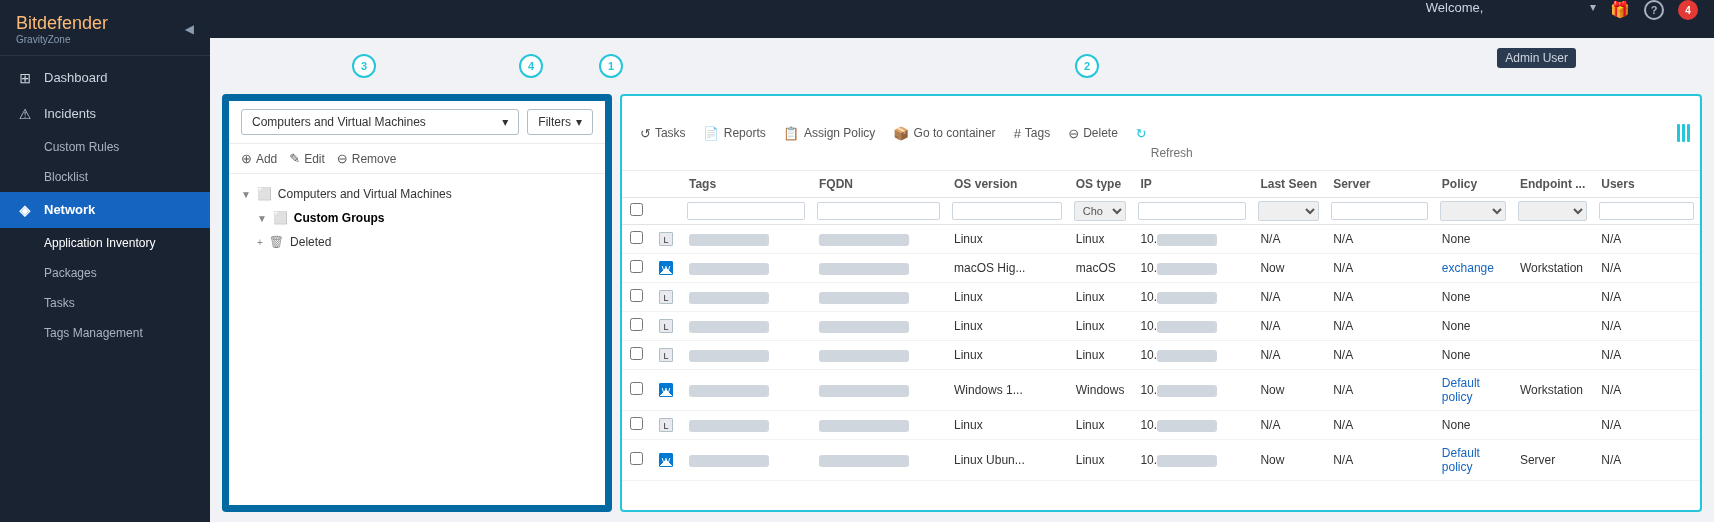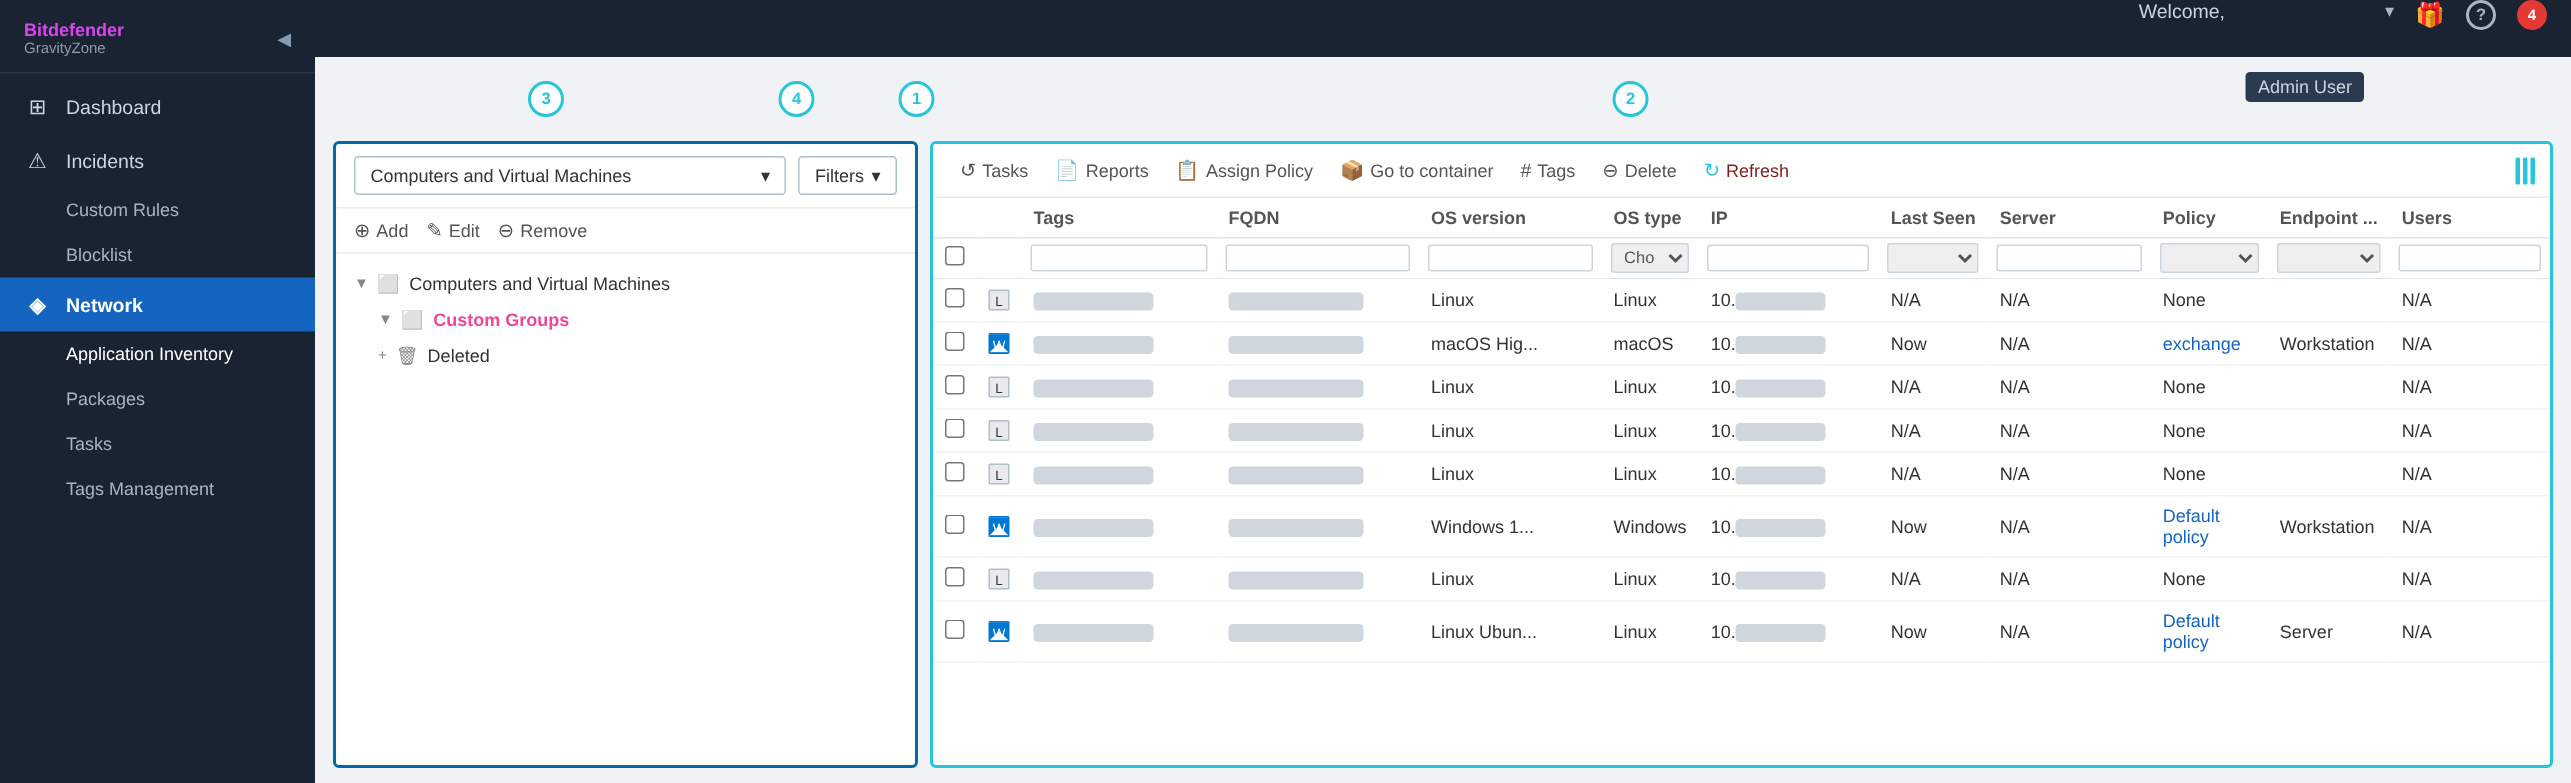--- a/index.html
+++ b/index.html
@@ -16,21 +16,21 @@
       height: 522px;
       overflow: hidden;
     }
     .sidebar-logo {
       padding: 14px 16px 10px;
       border-bottom: 1px solid #2a3545;
       display: flex;
       align-items: center;
       justify-content: space-between;
     }
-    .logo-text { color: #d946ef; font-size: 12px; font-weight: 700; line-height: 1.1; }
+    .logo-text { color: #fdba74; font-size: 18px; font-weight: 400; line-height: 1.1; }
     .logo-sub { color: #8a9bb0; font-size: 10px; }
     .collapse-btn { color: #8a9bb0; cursor: pointer; font-size: 12px; }
     .sidebar-nav { flex: 1; overflow-y: auto; padding-top: 4px; }
     .nav-item {
       display: flex; align-items: center; padding: 10px 16px;
       cursor: pointer; color: #cdd5df; font-size: 13px; gap: 10px;
     }
     .nav-item.active { background: #1565c0; color: #fff; font-weight: 600; }
     .nav-item .nav-icon { font-size: 14px; width: 18px; text-align: center; }
     .sub-nav-item {
@@ -99,21 +99,21 @@
       flex: 1;
       gap: 8px;
       overflow: hidden;
     }
 
     
     .left-panel {
       width: 390px;
       min-width: 390px;
       background: #fff;
-      border: 2px solid #0369a1;
+      border: 7px solid #0369a1;
       border-radius: 4px;
       display: flex;
       flex-direction: column;
       overflow: hidden;
     }
     .left-panel-header {
       display: flex;
       align-items: center;
       gap: 8px;
       padding: 8px 12px;
@@ -142,21 +142,21 @@
     }
     .toolbar-btn .icon { font-size: 13px; }
     .tree-area { flex: 1; overflow-y: auto; padding: 8px 0; }
     .tree-item {
       display: flex; align-items: center; gap: 6px;
       padding: 5px 12px; font-size: 12px; color: #333;
     }
     .tree-item .arrow { color: #888; font-size: 10px; }
     .tree-item.level1 { padding-left: 12px; }
     .tree-item.level2 { padding-left: 28px; }
-    .tree-item .custom-label { color: #ec4899; font-weight: 600; cursor: pointer; }
+    .tree-item .custom-label { color: #000000; font-weight: 600; cursor: pointer; }
 
     
     .right-panel {
       flex: 1;
       background: #fff;
       border: 2px solid #26c6da;
       border-radius: 4px;
       display: flex;
       flex-direction: column;
       overflow: hidden;
@@ -342,21 +342,21 @@
           <div class="rt-btn">
             <span class="rt-icon">#</span>
             <span>Tags</span>
           </div>
           <div class="rt-btn">
             <span class="rt-icon">⊖</span>
             <span>Delete</span>
           </div>
           <div class="rt-btn active">
             <span class="rt-icon" style="color:#26c6da;">↻</span>
-            <span style="color:#7f1d1d;">Refresh</span>
+            <span style="color:#737373;margin-top:40px;">Refresh</span>
           </div>
           <div class="rt-spacer"></div>
           <div class="rt-grip">
             <span></span>
             <span></span>
             <span></span>
           </div>
         </div>
 
         <div class="table-container">

